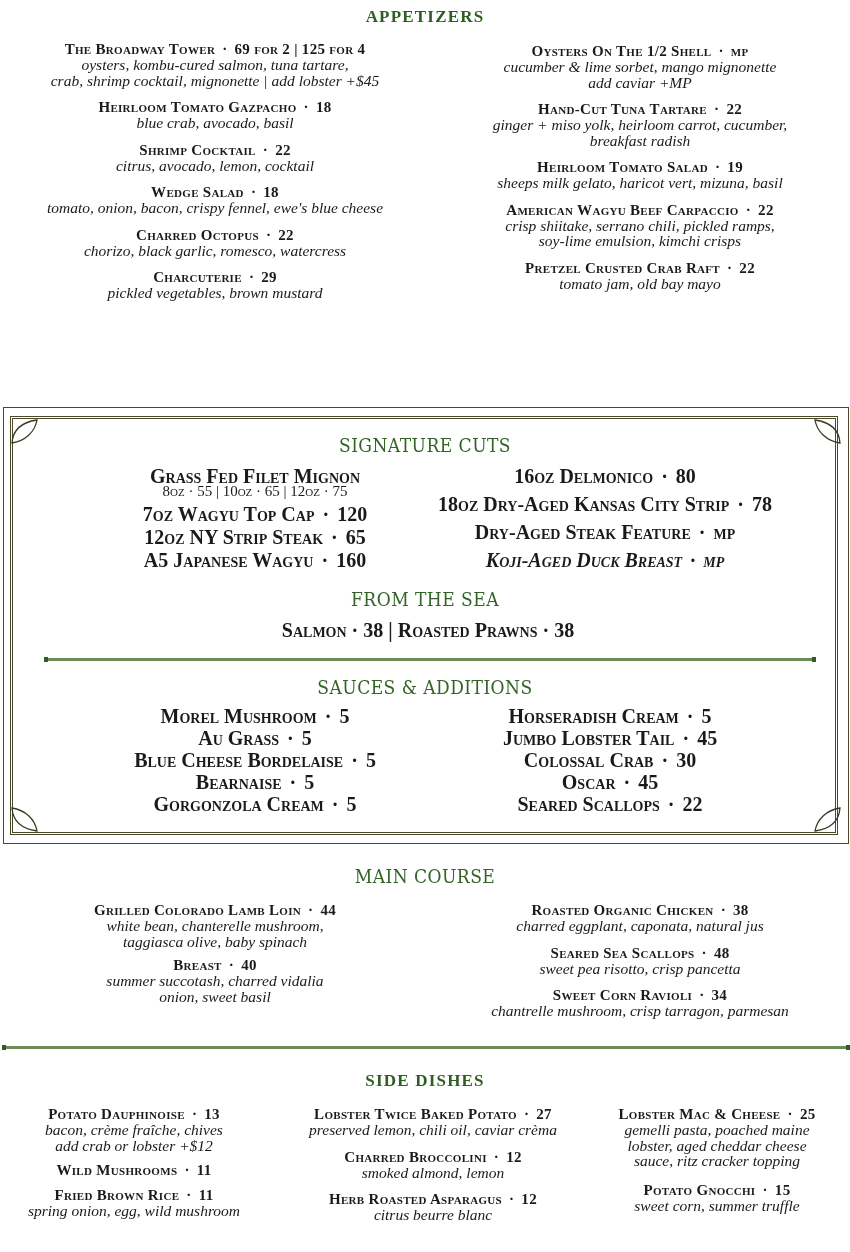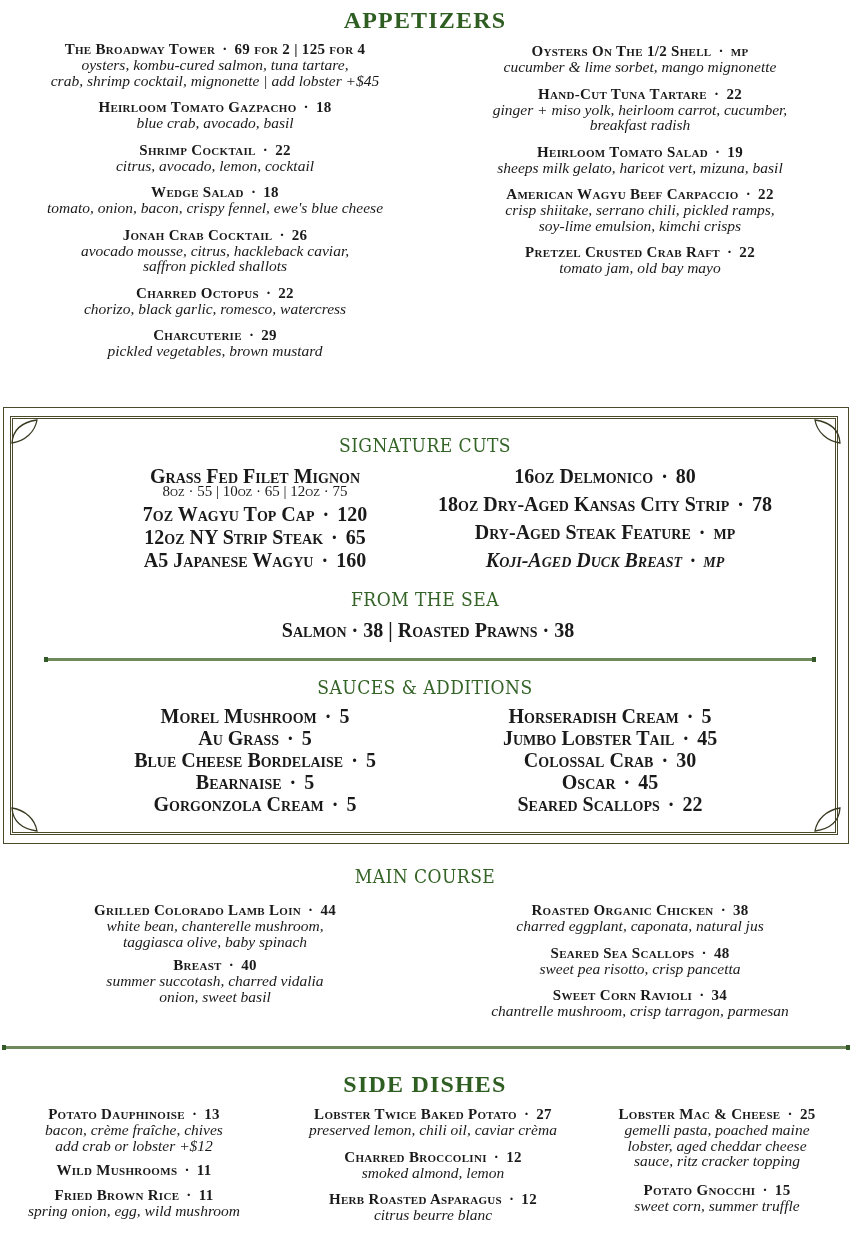--- a/index.html
+++ b/index.html
@@ -2,21 +2,21 @@
 <html><head>
 <meta charset="utf-8">
 <style>
   * { box-sizing: border-box; margin: 0; padding: 0; }
   html, body { width: 850px; height: 1252px; background: #ffffff; overflow: hidden; }
   body { position: relative; font-family: "Liberation Serif", "DejaVu Serif", serif; color: #1a1a1a; }
 
   .section-title {
     position: absolute; left: 0; width: 850px; text-align: center;
     color: #2f5e22; font-weight: bold; letter-spacing: 1.2px;
-    font-family: "Liberation Serif", serif; font-size: 24px;
+    font-family: "Liberation Serif", serif; font-size: 17px;
   }
   .section-title.cond { font-family: "DejaVu Serif", serif; font-weight: normal; font-size: 19px; letter-spacing: 0.5px; color: #336326; transform: scaleX(0.9); }
 
   .col { position: absolute; text-align: center; }
   .item { margin-bottom: 9px; }
   .name {
     font-variant: small-caps; font-weight: bold; font-size: 15px; line-height: 15px;
     letter-spacing: 0.3px; white-space: nowrap;
   }
   .desc { font-style: italic; font-size: 15.5px; line-height: 15.5px; white-space: nowrap; }
@@ -59,37 +59,33 @@
     </div>
     <div class="item" style="margin-bottom: 12px;">
       <div class="name"><span>Shrimp Cocktail</span><span class="sep"> · </span><span>22</span></div>
       <div class="desc">citrus, avocado, lemon, cocktail</div>
     </div>
     <div class="item" style="margin-bottom: 12px;">
       <div class="name"><span>Wedge Salad</span><span class="sep"> · </span><span>18</span></div>
       <div class="desc">tomato, onion, bacon, crispy fennel, ewe's blue cheese</div>
     </div>
     <div class="item" style="margin-bottom: 12px;">
-      <div class="name"><span>Jonah Crab Cocktail</span><span class="sep"> · </span><span>26</span></div>
-      <div class="desc">avocado mousse, citrus, hackleback caviar,</div>
-      <div class="desc">saffron pickled shallots</div>
-    </div>
-    <div class="item" style="margin-bottom: 12px;">
       <div class="name"><span>Charred Octopus</span><span class="sep"> · </span><span>22</span></div>
       <div class="desc">chorizo, black garlic, romesco, watercress</div>
     </div>
     <div class="item" style="margin-bottom: 12px;">
       <div class="name"><span>Charcuterie</span><span class="sep"> · </span><span>29</span></div>
       <div class="desc">pickled vegetables, brown mustard</div>
     </div>
   </div>
 <div class="col" id="app-right" style="left:430px; width:420px; top:44px;">
     <div class="item" style="margin-bottom: 12px;">
       <div class="name"><span>Oysters On The 1/2 Shell</span><span class="sep"> · </span><span>mp</span></div>
       <div class="desc">cucumber &amp; lime sorbet, mango mignonette</div>
+      <div class="desc">add caviar +MP</div>
     </div>
     <div class="item" style="margin-bottom: 12px;">
       <div class="name"><span>Hand-Cut Tuna Tartare</span><span class="sep"> · </span><span>22</span></div>
       <div class="desc">ginger + miso yolk, heirloom carrot, cucumber,</div>
       <div class="desc">breakfast radish</div>
     </div>
     <div class="item" style="margin-bottom: 12px;">
       <div class="name"><span>Heirloom Tomato Salad</span><span class="sep"> · </span><span>19</span></div>
       <div class="desc">sheeps milk gelato, haricot vert, mizuna, basil</div>
     </div>

